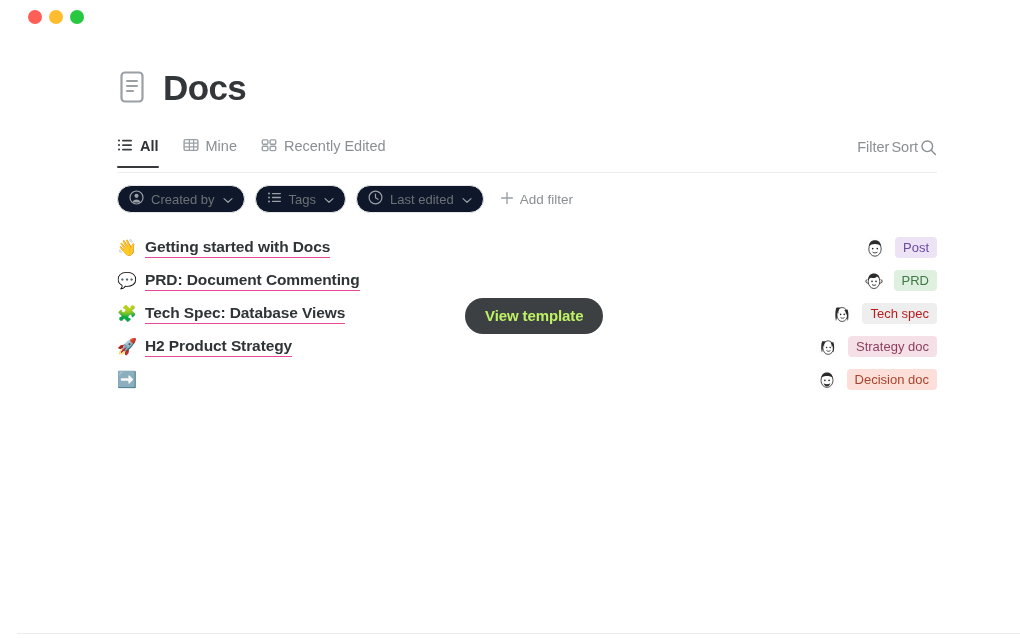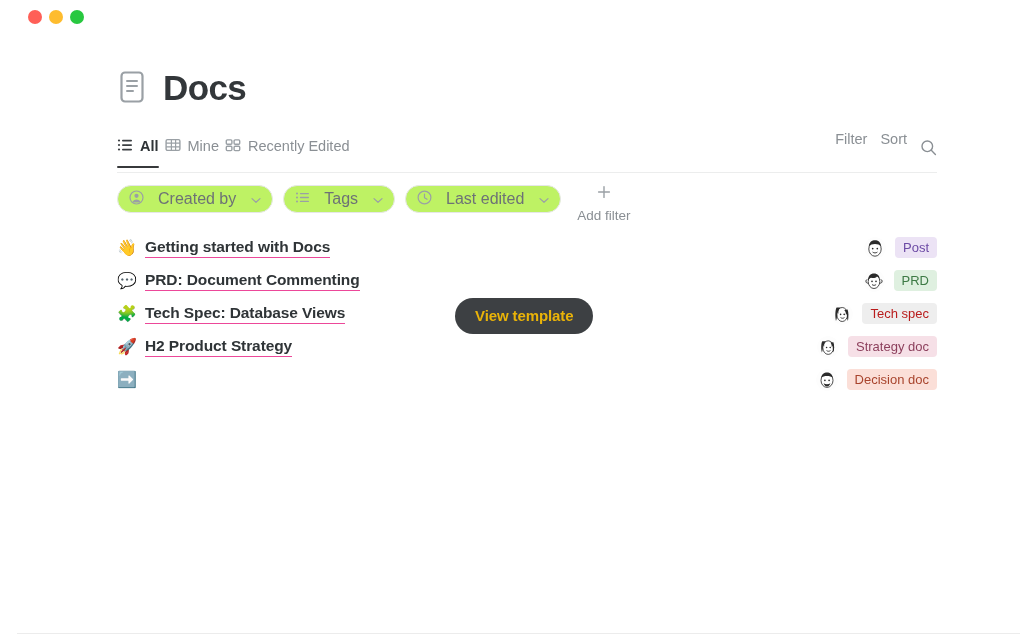--- a/index.html
+++ b/index.html
@@ -89,21 +89,21 @@
   .tabbar {
     position: relative;
     margin-top: 18px;
     height: 34px;
     display: flex;
     align-items: flex-start;
   }
   .tabs {
     display: flex;
     align-items: center;
-    gap: 6px;
+    gap: 24px;
     height: 30px;
   }
   .tab {
     display: flex;
     align-items: center;
     gap: 7px;
     font-size: 14.5px;
     color: #8a8f94;
     height: 30px;
     cursor: pointer;
@@ -118,21 +118,22 @@
     left: 0; right: 0;
     bottom: -6px;
     height: 2px;
     background: #37393b;
     border-radius: 1px;
   }
 
   .tab-actions {
     margin-left: auto;
     display: flex;
-    gap: 13px;
+    align-items: center;
+    gap: 2px;
     height: 30px;
   }
   .tab-action {
     font-size: 14.5px;
     color: #8a8f94;
     cursor: pointer;
     line-height: 1;
   }
   .search-btn {
     display: flex;
@@ -153,45 +154,44 @@
   .filters {
     margin-top: 19px;
     display: flex;
     align-items: center;
     gap: 10px;
     height: 28px;
   }
   .chip {
     display: flex;
     align-items: center;
-    gap: 14px;
+    gap: 7px;
     height: 28px;
     padding: 0 11px;
     border: 1px solid #e6e7e8;
     border-radius: 14px;
-    font-size: 16px;
+    font-size: 13px;
     color: #6d7276;
-    background: #bef264;
+    background: #0f172a;
     cursor: pointer;
     white-space: nowrap;
   }
   .chip .cicon { display: block; flex: 0 0 auto; }
   .chip .chev  { display: block; flex: 0 0 auto; margin-left: 1px; }
 
   .add-filter {
     display: flex;
     align-items: center;
     gap: 6px;
     height: 28px;
     padding: 0 4px 0 6px;
     font-size: 13.5px;
     color: #8a8f94;
     cursor: pointer;
     white-space: nowrap;
-    flex-direction: column;
   }
 
   
   .doc-list {
     margin-top: 18px;
   }
   .doc-row {
     position: relative;
     display: flex;
     align-items: center;
@@ -248,27 +248,27 @@
     border-radius: 4px;
     font-size: 13px;
     line-height: 21px;
     white-space: nowrap;
     display: block;
   }
 
   
   .view-template {
     position: absolute;
-    left: 438px;
+    left: 448px;
     top: 298px;
     height: 36px;
     padding: 0 20px;
     border-radius: 18px;
     background: #3d4043;
-    color: #eab308;
+    color: #bef264;
     font-size: 15px;
     font-weight: bold;
     line-height: 36px;
     letter-spacing: -0.1px;
     cursor: pointer;
     border: none;
     font-family: "Liberation Sans", sans-serif;
     z-index: 20;
   }
 

